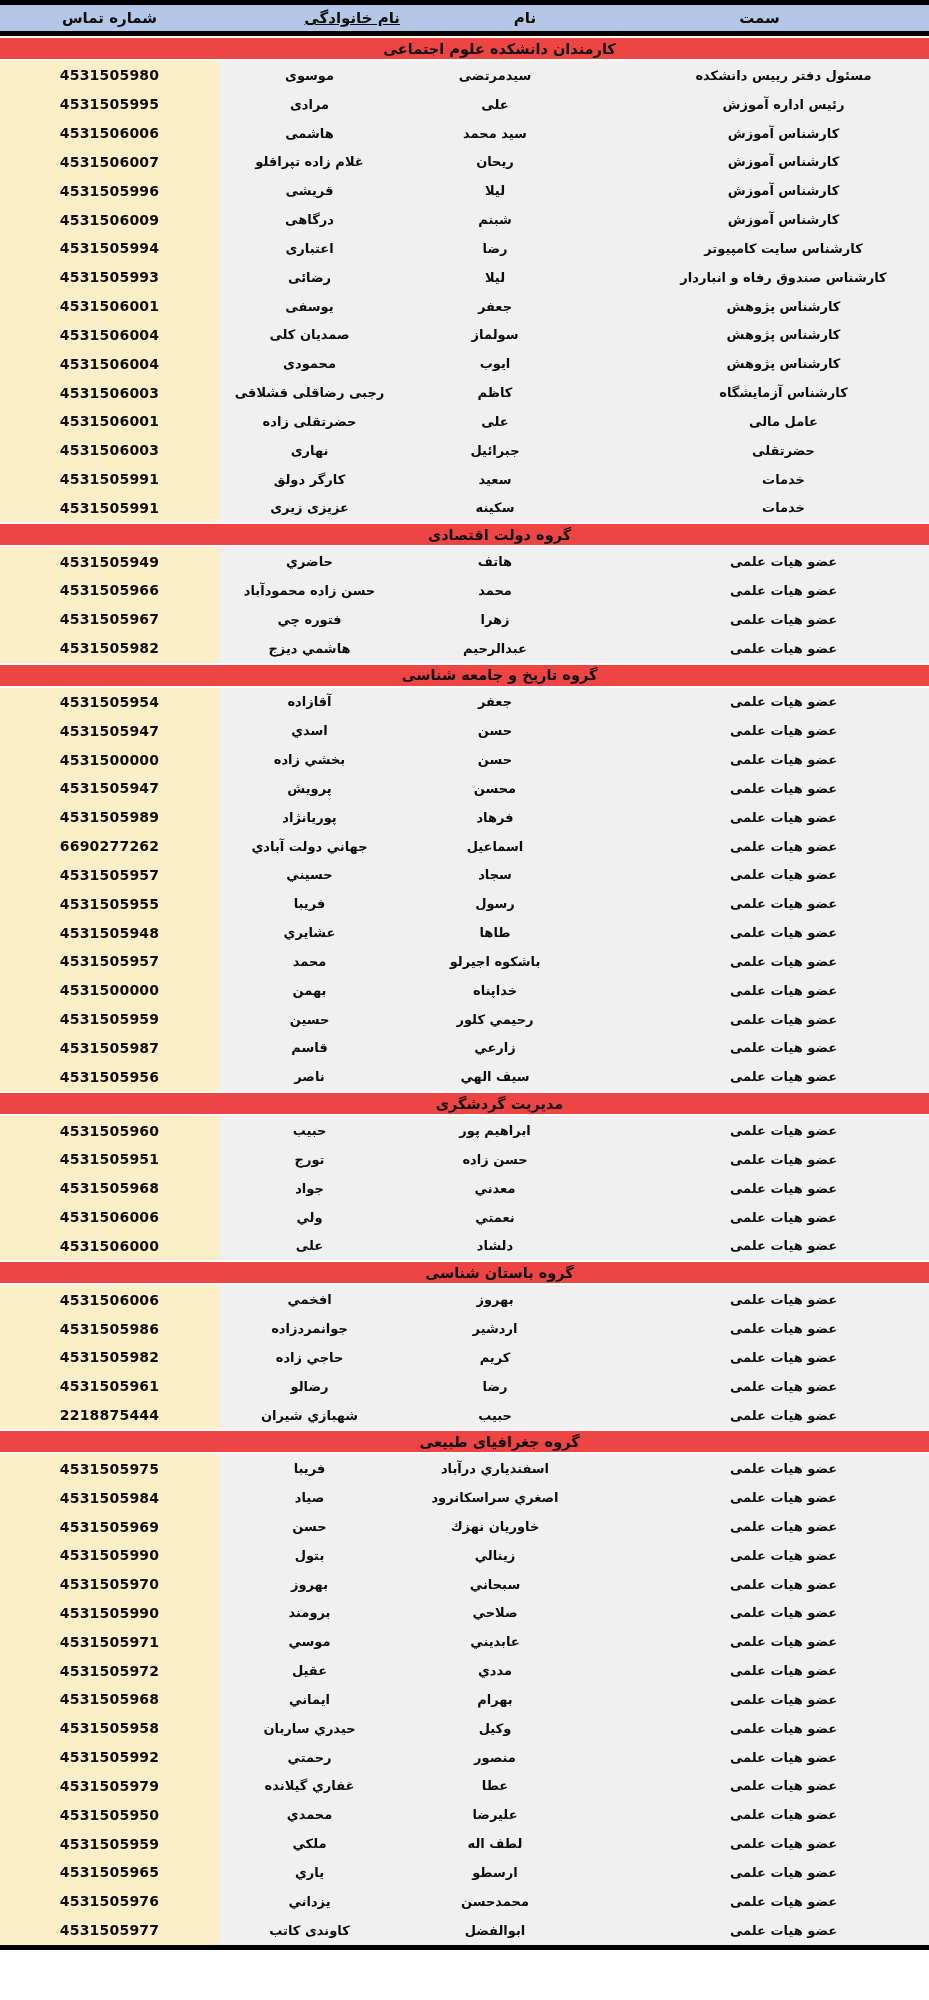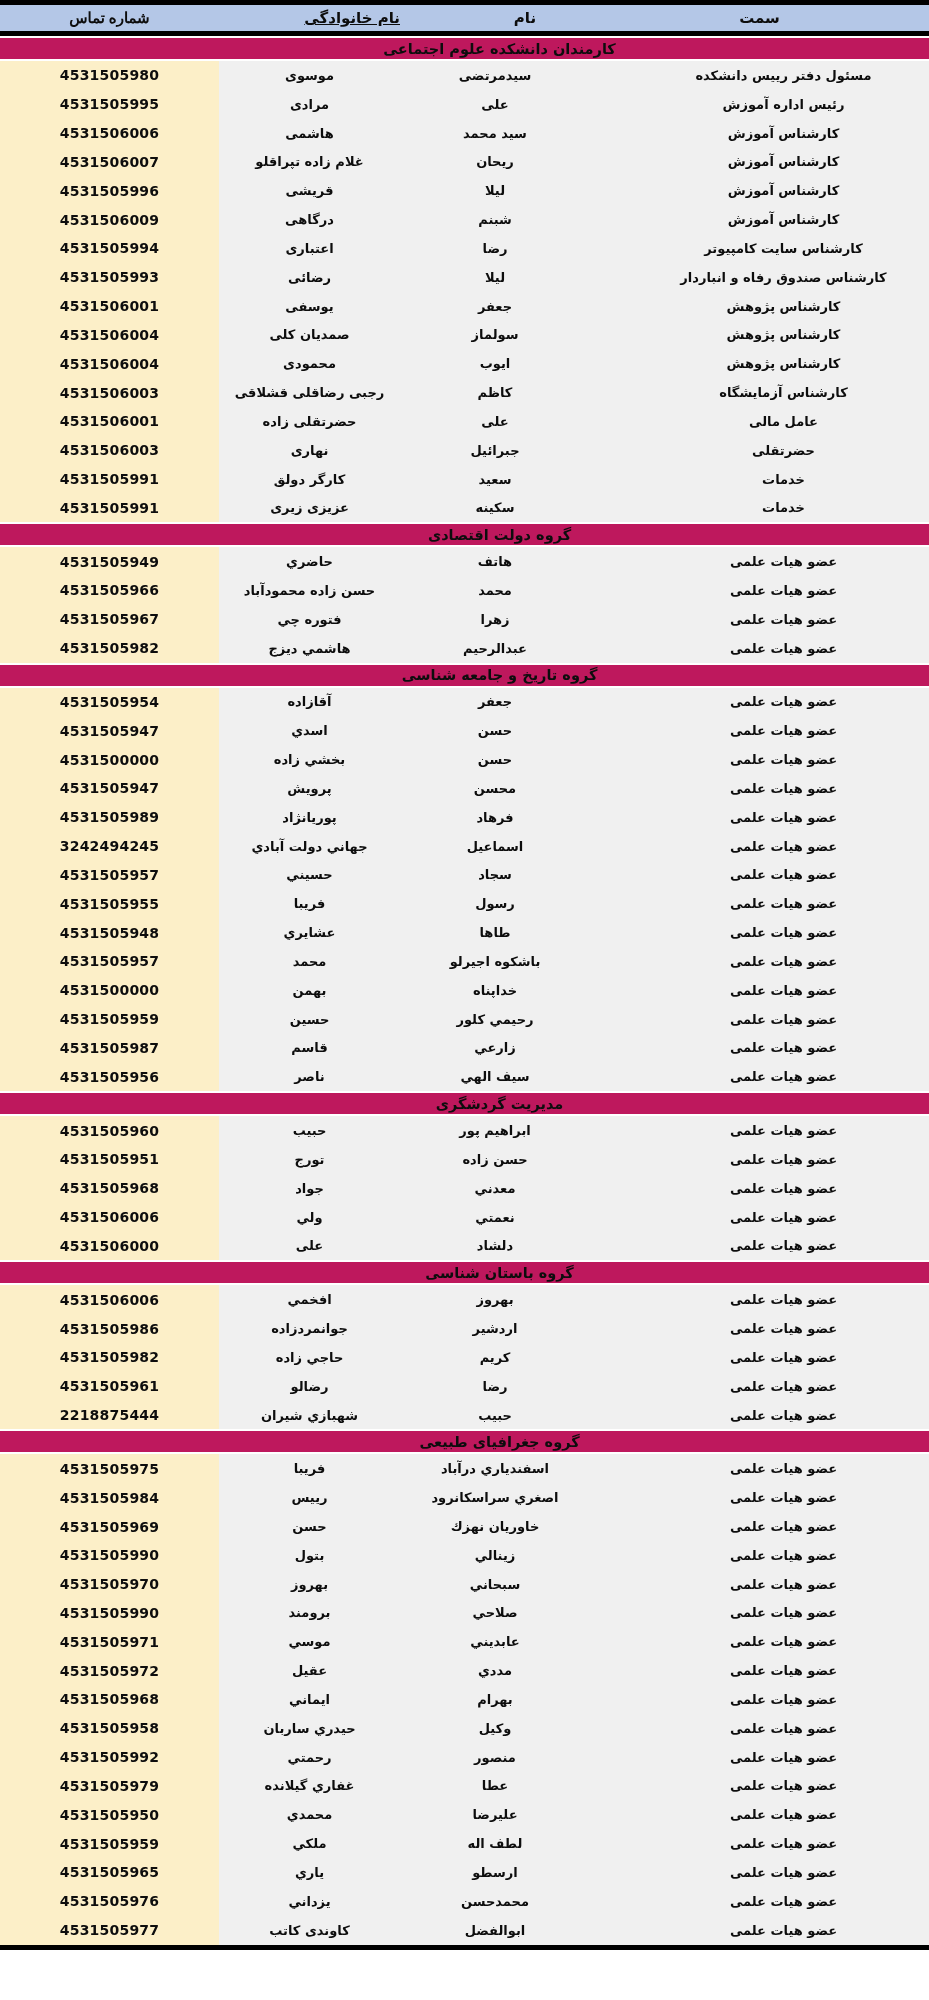--- a/index.html
+++ b/index.html
@@ -12,23 +12,23 @@
   .bar-black{height:5px;background:#000;}
   .header-row{
     display:flex;height:26px;background:#b4c7e7;align-items:center;
   }
   .header-cell{
     text-align:center;font-size:15px;white-space:nowrap;
   }
   .h-pos{width:339px;}
   .h-name{width:190px;padding-left:60px;box-sizing:border-box;}
   .h-family{width:181px;padding-left:115px;box-sizing:border-box;white-space:nowrap;text-decoration:underline;}
-  .h-phone{width:219px;font-family:Liberation Serif, serif;}
+  .h-phone{width:219px;}
   .section-bar{
-    height:21px;margin:2px 0;background:#be185d;
+    height:21px;margin:2px 0;background:#ef4444;
     display:flex;align-items:center;justify-content:center;
     font-size:14.5px;padding-left:70px;box-sizing:border-box;
   }
   .row{
     display:flex;height:28.84px;align-items:center;background:#f0f0f0;
   }
   .cell{
     text-align:center;font-size:13px;white-space:nowrap;overflow:visible;
   }
   .c-pos{width:339px;padding-left:48px;box-sizing:border-box;}
@@ -208,21 +208,21 @@
       <div class="row">
         <div class="cell c-pos">عضو هیات علمی</div>
         <div class="cell c-name">فرهاد</div>
         <div class="cell c-family">پوریانژاد</div>
         <div class="cell c-phone">4531505989</div>
       </div>
       <div class="row">
         <div class="cell c-pos">عضو هیات علمی</div>
         <div class="cell c-name">اسماعیل</div>
         <div class="cell c-family">جهاني دولت آبادي</div>
-        <div class="cell c-phone">3242494245</div>
+        <div class="cell c-phone">6690277262</div>
       </div>
       <div class="row">
         <div class="cell c-pos">عضو هیات علمی</div>
         <div class="cell c-name">سجاد</div>
         <div class="cell c-family">حسیني</div>
         <div class="cell c-phone">4531505957</div>
       </div>
       <div class="row">
         <div class="cell c-pos">عضو هیات علمی</div>
         <div class="cell c-name">رسول</div>
@@ -336,21 +336,21 @@
       </div>
       <div class="row">
         <div class="cell c-pos">عضو هیات علمی</div>
         <div class="cell c-name">اسفندیاري درآباد</div>
         <div class="cell c-family">فریبا</div>
         <div class="cell c-phone">4531505975</div>
       </div>
       <div class="row">
         <div class="cell c-pos">عضو هیات علمی</div>
         <div class="cell c-name">اصغري سراسکانرود</div>
-        <div class="cell c-family">رییس</div>
+        <div class="cell c-family">صیاد</div>
         <div class="cell c-phone">4531505984</div>
       </div>
       <div class="row">
         <div class="cell c-pos">عضو هیات علمی</div>
         <div class="cell c-name">خاوریان نهزك</div>
         <div class="cell c-family">حسن</div>
         <div class="cell c-phone">4531505969</div>
       </div>
       <div class="row">
         <div class="cell c-pos">عضو هیات علمی</div>

